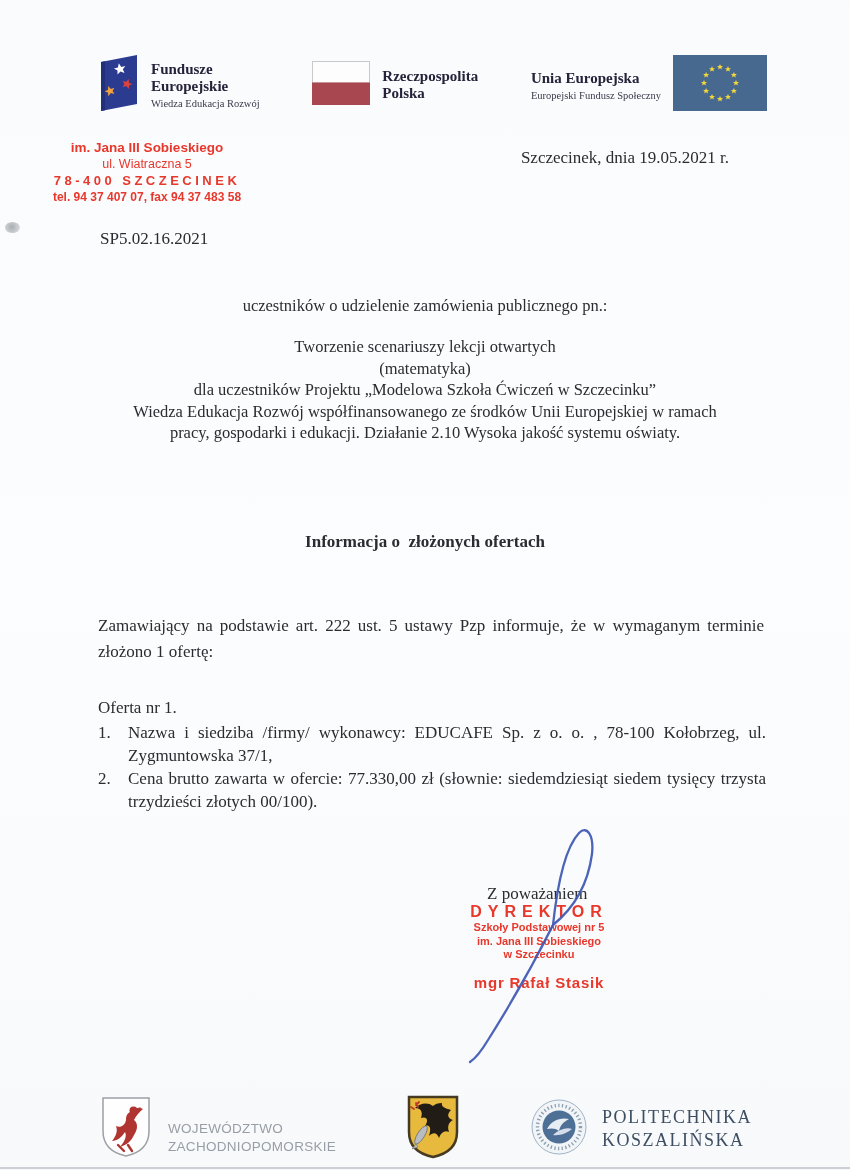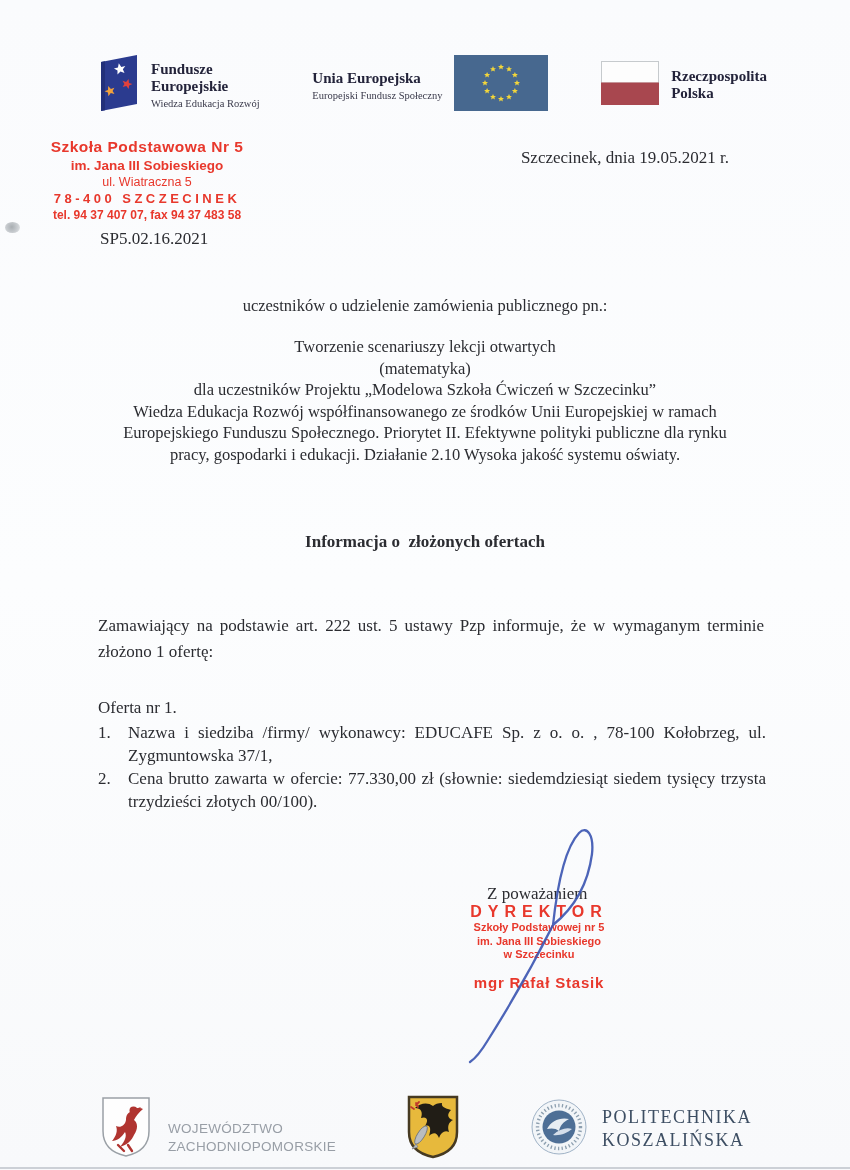--- a/index.html
+++ b/index.html
@@ -74,20 +74,33 @@
           <polygon points="6,8 10,7.3 10,56.3 6,57" fill="#22307a"></polygon>
           <use href="#st1" transform="translate(25,15) scale(1.45) rotate(-12)" fill="#ffffff"></use>
           <use href="#st1" transform="translate(32,30) scale(1.3) rotate(18)" fill="#e0413c"></use>
           <use href="#st1" transform="translate(15,37) scale(1.3) rotate(-20)" fill="#f2a13c"></use>
         </svg>
       </span>
       <div class="logo-text fe-text">
         <div class="logo-title">Fundusze</div>
         <div class="logo-title">Europejskie</div>
         <div class="logo-sub">Wiedza Edukacja Rozwój</div>
+      </div>
+    </div>
+
+    <div class="logo-group">
+      <span>
+        <svg width="58" height="44" viewBox="0 0 58 44">
+          <rect x="0.5" y="0.5" width="57" height="21.5" fill="#fdfdfd" stroke="#c6cacd" stroke-width="1"></rect>
+          <rect x="0.5" y="22" width="57" height="21.5" fill="#a8474f" stroke="#a8474f" stroke-width="1"></rect>
+        </svg>
+      </span>
+      <div class="logo-text pl-text">
+        <div class="logo-title">Rzeczpospolita</div>
+        <div class="logo-title">Polska</div>
       </div>
     </div>
 
     <div class="logo-group">
       <div class="logo-text eu-text">
         <div class="logo-title">Unia Europejska</div>
         <div class="logo-sub">Europejski Fundusz Społeczny</div>
       </div>
       <span>
         <svg width="94" height="56" viewBox="0 0 94 56">
@@ -103,53 +116,38 @@
           <use href="#st2" x="55" y="41.9" fill="#f3d63a"></use>
           <use href="#st2" x="47" y="44" fill="#f3d63a"></use>
           <use href="#st2" x="39" y="41.9" fill="#f3d63a"></use>
           <use href="#st2" x="33.1" y="36" fill="#f3d63a"></use>
           <use href="#st2" x="31" y="28" fill="#f3d63a"></use>
           <use href="#st2" x="33.1" y="20" fill="#f3d63a"></use>
           <use href="#st2" x="39" y="14.1" fill="#f3d63a"></use>
         </svg>
       </span>
     </div>
-
-    <div class="logo-group">
-      <span>
-        <svg width="58" height="44" viewBox="0 0 58 44">
-          <rect x="0.5" y="0.5" width="57" height="21.5" fill="#fdfdfd" stroke="#c6cacd" stroke-width="1"></rect>
-          <rect x="0.5" y="22" width="57" height="21.5" fill="#a8474f" stroke="#a8474f" stroke-width="1"></rect>
-        </svg>
-      </span>
-      <div class="logo-text pl-text">
-        <div class="logo-title">Rzeczpospolita</div>
-        <div class="logo-title">Polska</div>
-      </div>
-    </div>
   </div>
 
   <div class="school-stamp">
-    <div class="ss-l1">Szkoła Podstawowa Nr 5</div>
     <div class="ss-l2">im. Jana III Sobieskiego</div>
     <div class="ss-l3">ul. Wiatraczna 5</div>
     <div class="ss-l4">78-400 SZCZECINEK</div>
     <div class="ss-l5">tel. 94 37 407 07, fax 94 37 483 58</div>
   </div>
 
   <div class="date-line">Szczecinek, dnia 19.05.2021 r.</div>
   <div class="reference">SP5.02.16.2021</div>
   <div class="intro-line">uczestników o udzielenie zamówienia publicznego pn.:</div>
 
   <div class="project-block">
     <div>Tworzenie scenariuszy lekcji otwartych</div>
     <div>(matematyka)</div>
     <div>dla uczestników Projektu „Modelowa Szkoła Ćwiczeń w Szczecinku”</div>
     <div>Wiedza Edukacja Rozwój współfinansowanego ze środków Unii Europejskiej w ramach</div>
-    <div>Europejskiego Funduszu Społecznego. Priorytet II. Efektywne polityki publiczne dla rynku</div>
     <div>pracy, gospodarki i edukacji. Działanie 2.10 Wysoka jakość systemu oświaty.</div>
   </div>
 
   <div class="info-heading">Informacja o  złożonych ofertach</div>
   <div class="notice">Zamawiający na podstawie art. 222 ust. 5 ustawy Pzp informuje, że w wymaganym terminie złożono 1 ofertę:</div>
 
   <div class="offer-title">Oferta nr 1.</div>
   <div class="offer-list">
     <div class="offer-item">
       <span class="num">1.</span>

